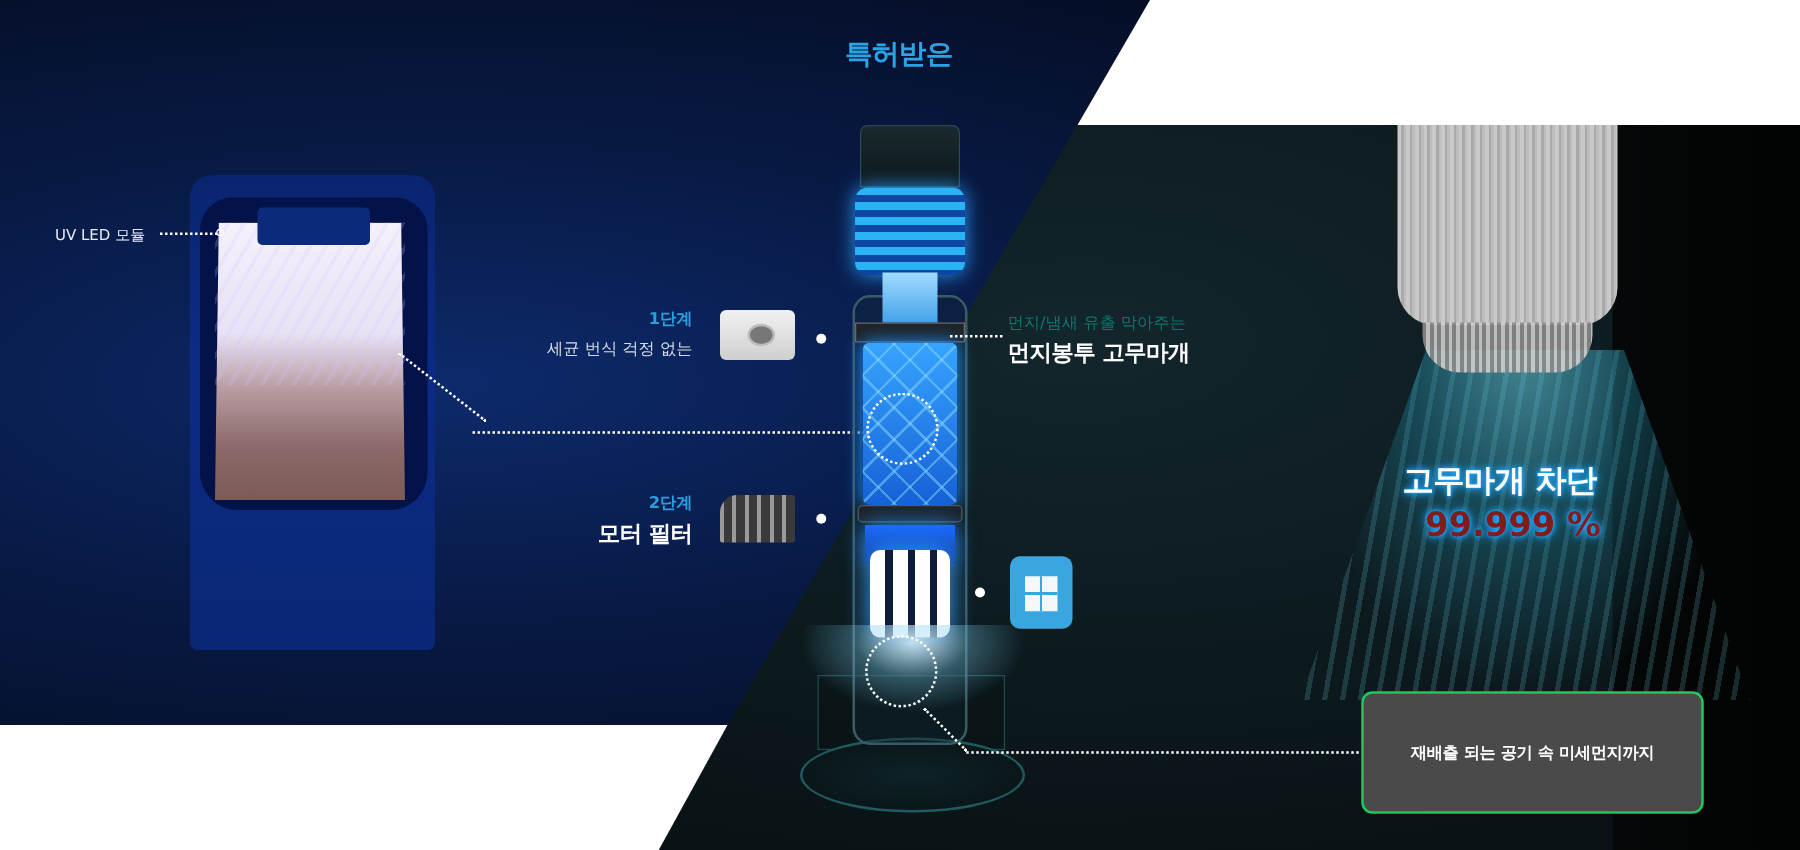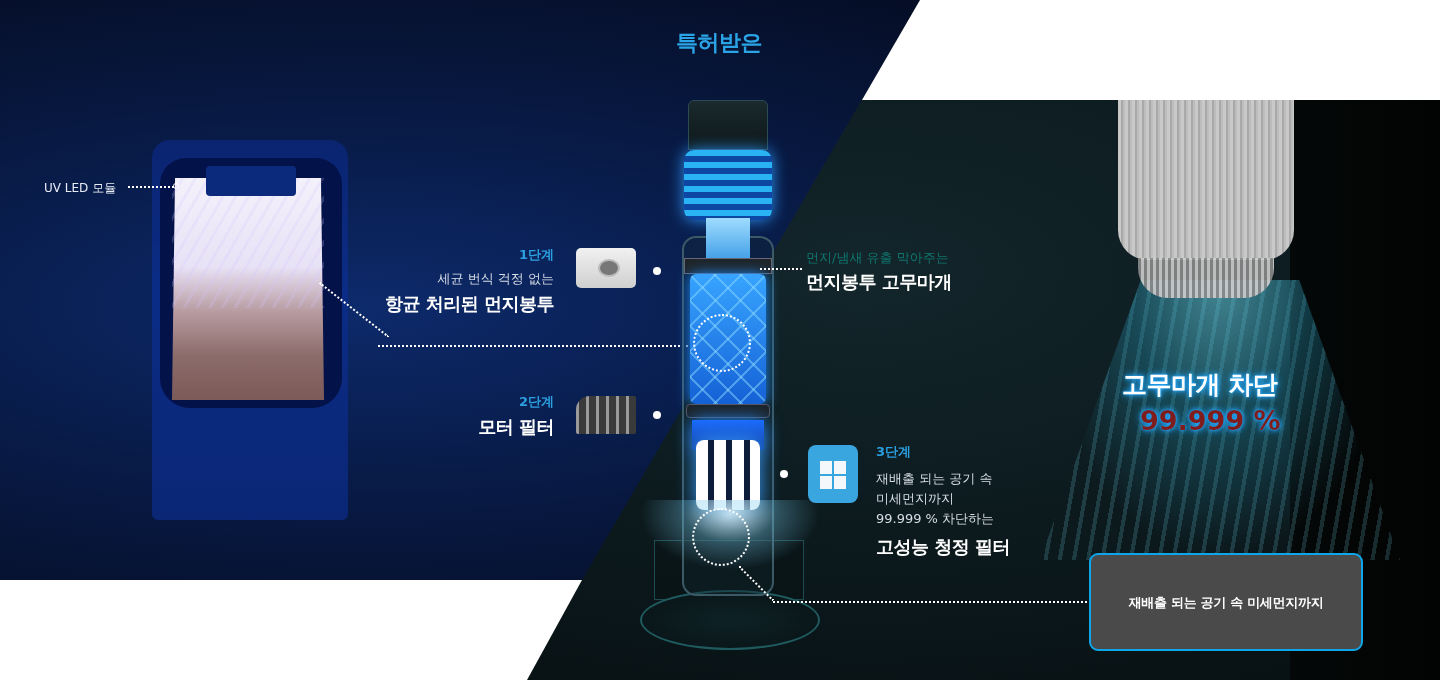--- a/index.html
+++ b/index.html
@@ -133,21 +133,21 @@
   .stage3 .line { font-size: 13px; color: #d7dde6; line-height: 20px; }
   .stage3 .stage-title { margin-top: 6px; }
   .stage3-first { margin-top: 8px; }
 
   
   .conn-box-diag { position: absolute; left: 740px; top: 566px; width: 48px; border-top: 2px dotted #ffffff; transform-origin: 0 0; transform: rotate(45deg); }
   .conn-box-h { position: absolute; left: 773px; top: 601px; width: 314px; border-top: 2px dotted #ffffff; }
 
   .callout-box {
     position: absolute; left: 1089px; top: 553px; width: 274px; height: 98px;
-    background: #4a4a4a; border: 2px solid #0ea5e9; border-radius: 9px;
+    background: #4a4a4a; border: 2px solid #22c55e; border-radius: 9px;
     display: flex; flex-direction: column; align-items: center; justify-content: center;
   }
   .callout-line { font-size: 13px; font-weight: bold; color: #ffffff; line-height: 25px; letter-spacing: -0.3px; }
 
   
   .purifier-body { position: absolute; left: 1118px; top: 100px; width: 176px; height: 160px;
     background: repeating-linear-gradient(90deg, #c9c9c9 0 3px, #a9a9a9 3px 5px, #bdbdbd 5px 7px);
     border-radius: 0 0 30px 30px; }
   .purifier-base { position: absolute; left: 1138px; top: 258px; width: 136px; height: 40px;
     background: repeating-linear-gradient(90deg, #8a8a8a 0 3px, #cfcfcf 3px 6px); border-radius: 0 0 30px 30px; opacity: 0.9; }
@@ -197,45 +197,37 @@
   <div class="vac-ring"></div>
   <div class="vac-motor"></div>
   <div class="vac-filter"></div>
   <div class="vac-glow"></div>
   <div class="dot-circle" style="left:693px; top:314px;"></div>
   <div class="dot-circle" style="left:692px; top:508px;"></div>
 
   <div class="stage-label" style="right:886px; top:246px;">
     <div class="stage-num">1단계</div>
     <div class="stage-desc">세균 번식 걱정 없는</div>
-    <div class="stage-title">항균 처리된 먼지봉투</div>
   </div>
   <div class="icon-bag"></div>
   <div class="bullet" style="left:653px; top:267px;"></div>
 
   <div class="stage-label" style="right:886px; top:393px;">
     <div class="stage-num">2단계</div>
     <div class="stage-title">모터 필터</div>
   </div>
   <div class="icon-motor-filter"></div>
   <div class="bullet" style="left:653px; top:411px;"></div>
 
   <div class="conn-gasket"></div>
   <div class="gasket-desc">먼지/냄새 유출 막아주는</div>
   <div class="gasket-title">먼지봉투 고무마개</div>
 
   <div class="bullet" style="left:780px; top:470px;"></div>
   <div class="icon-hepa"></div>
-  <div class="stage3">
-    <div class="stage-num">3단계</div>
-    <div class="line stage3-first">재배출 되는 공기 속</div>
-    <div class="line">미세먼지까지</div>
-    <div class="line">99.999 % 차단하는</div>
-    <div class="stage-title">고성능 청정 필터</div>
-  </div>
 
   <div class="conn-box-diag"></div>
   <div class="conn-box-h"></div>
 
   <div class="airflow"></div>
   <div class="purifier-body"></div>
   <div class="purifier-base"></div>
   <div class="pm-title">고무마개 차단</div>
   <div class="pm-value">99.999 %</div>
 

